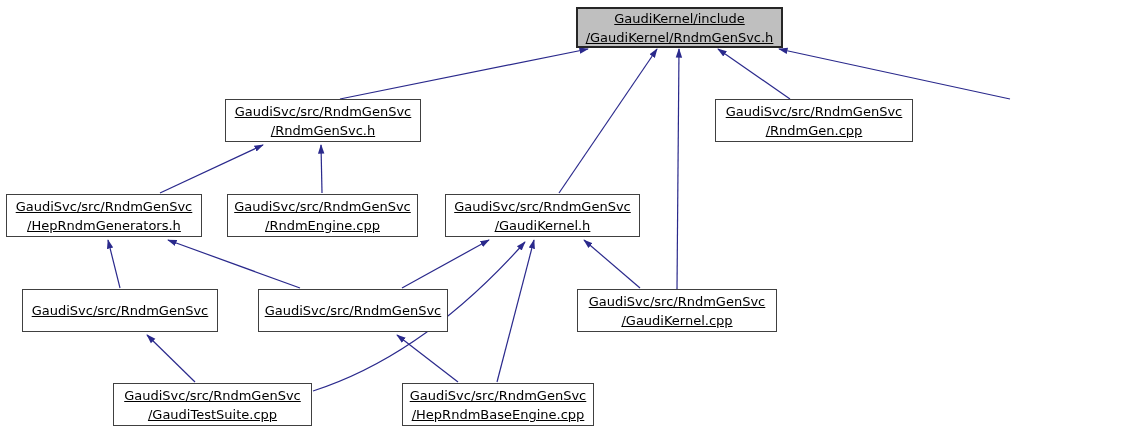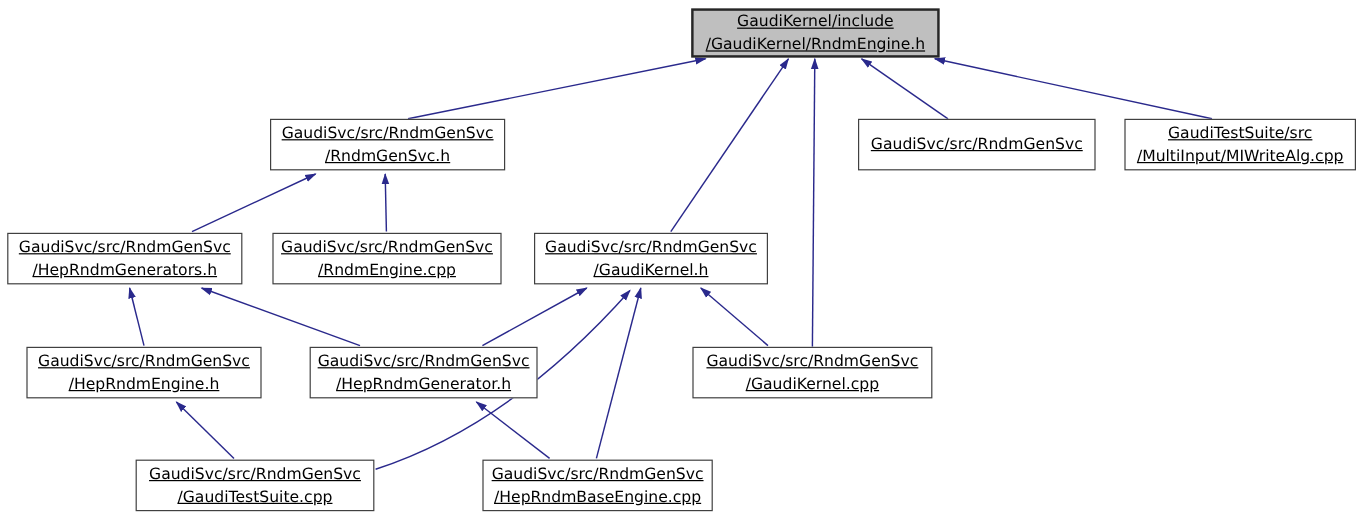--- a/index.html
+++ b/index.html
@@ -71,60 +71,55 @@
     <path class="edge" d="M402,288 L489,240" marker-end="url(#arrow)"></path>
     <path class="edge" d="M640,288 L584,240" marker-end="url(#arrow)"></path>
     <path class="edge" d="M195,382 L147,335" marker-end="url(#arrow)"></path>
     <path class="edge" d="M313,391 C390,366 460,315 525,242" marker-end="url(#arrow)"></path>
     <path class="edge" d="M458,382 L397,335" marker-end="url(#arrow)"></path>
     <path class="edge" d="M497,382 L534,240" marker-end="url(#arrow)"></path>
   </svg>
 
   <div class="node root" style="left:576px; top:7px; width:207px; height:41px;">
     <span>GaudiKernel/include</span>
-    <span>/GaudiKernel/RndmEngine.h</span>
+    <span>/GaudiKernel/RndmGenSvc.h</span>
   </div>
 
   <div class="node" style="left:225px; top:99px; width:196px; height:43px;">
     <span>GaudiSvc/src/RndmGenSvc</span>
     <span>/RndmGenSvc.h</span>
   </div>
 
   <div class="node" style="left:715px; top:99px; width:198px; height:43px;">
     <span>GaudiSvc/src/RndmGenSvc</span>
+    <span>/RndmGen.cpp</span>
   </div>
 
-  <div class="node" style="left:937px; top:99px; width:193px; height:43px;">
-    <span>GaudiTestSuite/src</span>
-    <span>/MultiInput/MIWriteAlg.cpp</span>
-  </div>
 
   <div class="node" style="left:6px; top:194px; width:196px; height:43px;">
     <span>GaudiSvc/src/RndmGenSvc</span>
     <span>/HepRndmGenerators.h</span>
   </div>
 
   <div class="node" style="left:227px; top:194px; width:191px; height:43px;">
     <span>GaudiSvc/src/RndmGenSvc</span>
     <span>/RndmEngine.cpp</span>
   </div>
 
   <div class="node" style="left:445px; top:194px; width:195px; height:43px;">
     <span>GaudiSvc/src/RndmGenSvc</span>
     <span>/GaudiKernel.h</span>
   </div>
 
   <div class="node" style="left:22px; top:289px; width:196px; height:43px;">
     <span>GaudiSvc/src/RndmGenSvc</span>
-    <span>/HepRndmEngine.h</span>
   </div>
 
   <div class="node" style="left:258px; top:289px; width:190px; height:43px;">
     <span>GaudiSvc/src/RndmGenSvc</span>
-    <span>/HepRndmGenerator.h</span>
   </div>
 
   <div class="node" style="left:577px; top:289px; width:200px; height:43px;">
     <span>GaudiSvc/src/RndmGenSvc</span>
     <span>/GaudiKernel.cpp</span>
   </div>
 
   <div class="node" style="left:113px; top:383px; width:199px; height:43px;">
     <span>GaudiSvc/src/RndmGenSvc</span>
     <span>/GaudiTestSuite.cpp</span>

